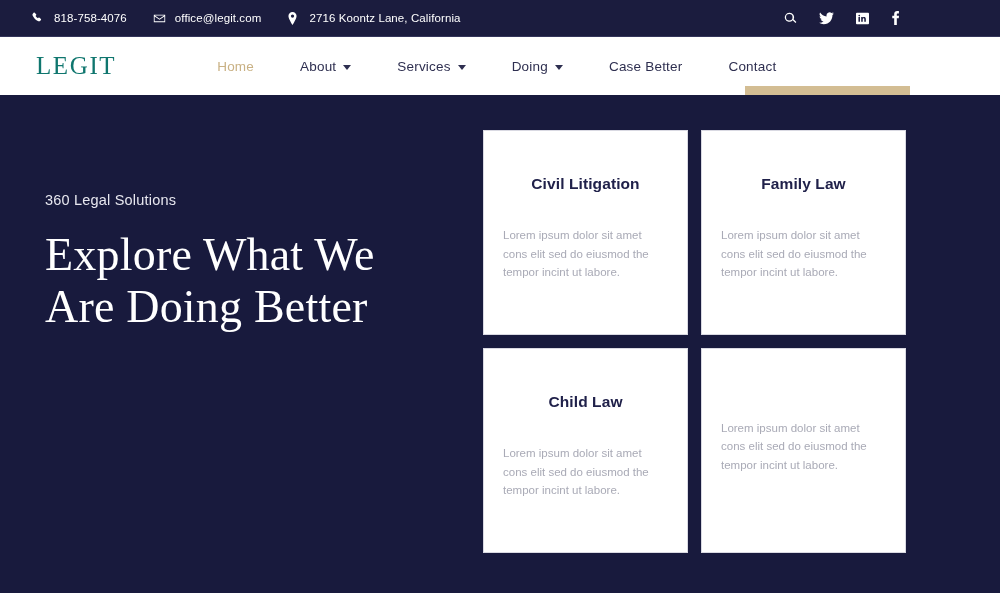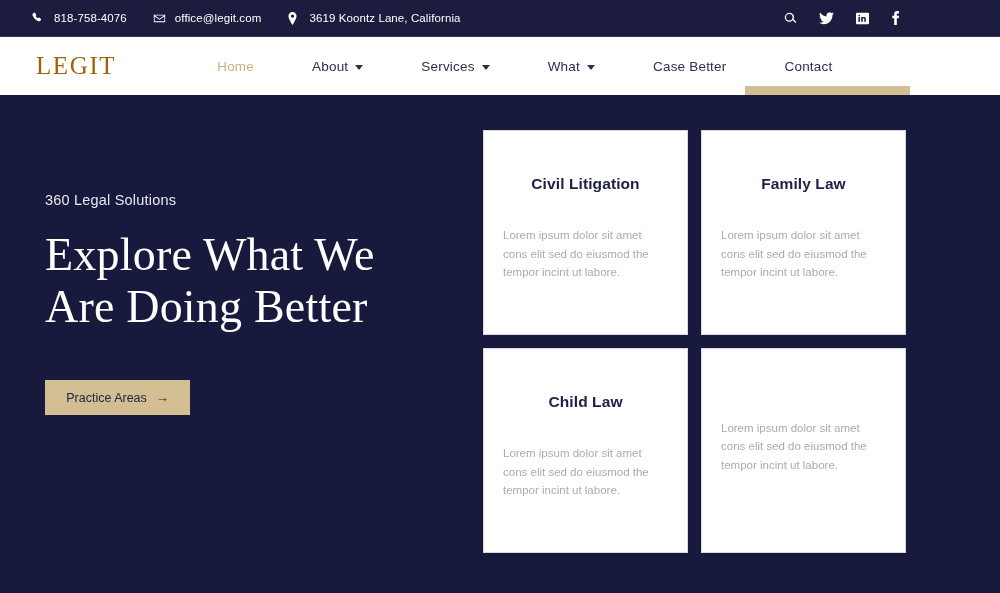--- a/index.html
+++ b/index.html
@@ -43,27 +43,27 @@
     background:#ffffff;
     display:flex;
     align-items:center;
     padding:0 0 0 36px;
     position:relative;
   }
   .logo {
     font-family:"Liberation Serif", serif;
     font-size:25px;
     letter-spacing:1.6px;
-    color:#a16207;
+    color:#0f766e;
     font-weight:400;
   }
   .nav-links {
     display:flex;
     margin-left:78px;
-    gap:12px;
+    gap:0;
   }
   .nav-link {
     display:flex; align-items:center; gap:7px;
     font-size:13.5px;
     color:#2e2f50;
     padding:0 23px;
     letter-spacing:.2px;
     cursor:pointer;
     white-space:nowrap;
   }
@@ -191,21 +191,21 @@
       </span>
       <span>office@legit.com</span>
     </div>
 
     <div class="contact-item">
       <span class="ic">
         <svg width="11" height="13" viewBox="0 0 12 16">
             <path d="M6 0C3.2 0 1 2.2 1 5c0 3.6 5 11 5 11s5-7.4 5-11c0-2.8-2.2-5-5-5zm0 7a2 2 0 110-4 2 2 0 010 4z"></path>
           </svg>
       </span>
-      <span>3619 Koontz Lane, California</span>
+      <span>2716 Koontz Lane, California</span>
     </div>
   </div>
 
   <div class="social-group">
     <span class="si">
       <svg width="13" height="13" viewBox="0 0 16 16">
           <path d="M6.5 1a5.5 5.5 0 104.2 9.05l3.4 3.4 1.1-1.1-3.4-3.4A5.5 5.5 0 006.5 1zm0 1.5a4 4 0 110 8 4 4 0 010-8z"></path>
         </svg>
     </span>
     <span class="si">
@@ -235,21 +235,21 @@
     </div>
     <div class="nav-link">
       <span>About</span>
       <span class="caret"></span>
     </div>
     <div class="nav-link">
       <span>Services</span>
       <span class="caret"></span>
     </div>
     <div class="nav-link">
-      <span>What</span>
+      <span>Doing</span>
       <span class="caret"></span>
     </div>
     <div class="nav-link">
       <span>Case Better</span>
     </div>
     <div class="nav-link">
       <span>Contact</span>
     </div>
   </div>
 
@@ -257,24 +257,20 @@
     <span>More Information</span>
     <span class="arw">→</span>
   </button>
 </div>
 
 <div class="hero">
 
   <div class="hero-left">
     <div class="eyebrow">360 Legal Solutions</div>
     <h1 class="hero-title">Explore What We Are Doing Better</h1>
-    <button class="hero-btn">
-      <span>Practice Areas</span>
-      <span class="arw">→</span>
-    </button>
   </div>
 
   <div class="cards">
     <div class="card">
       <div class="card-title">Civil Litigation</div>
       <div class="card-text">Lorem ipsum dolor sit amet cons elit sed do eiusmod the tempor incint ut labore.</div>
     </div>
     <div class="card">
       <div class="card-title">Family Law</div>
       <div class="card-text">Lorem ipsum dolor sit amet cons elit sed do eiusmod the tempor incint ut labore.</div>

